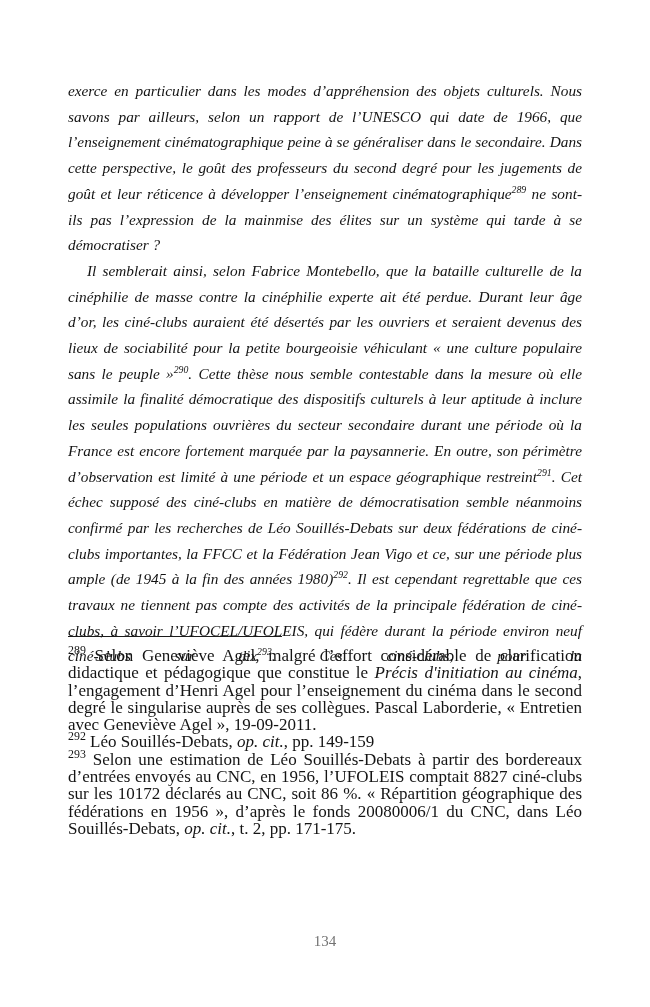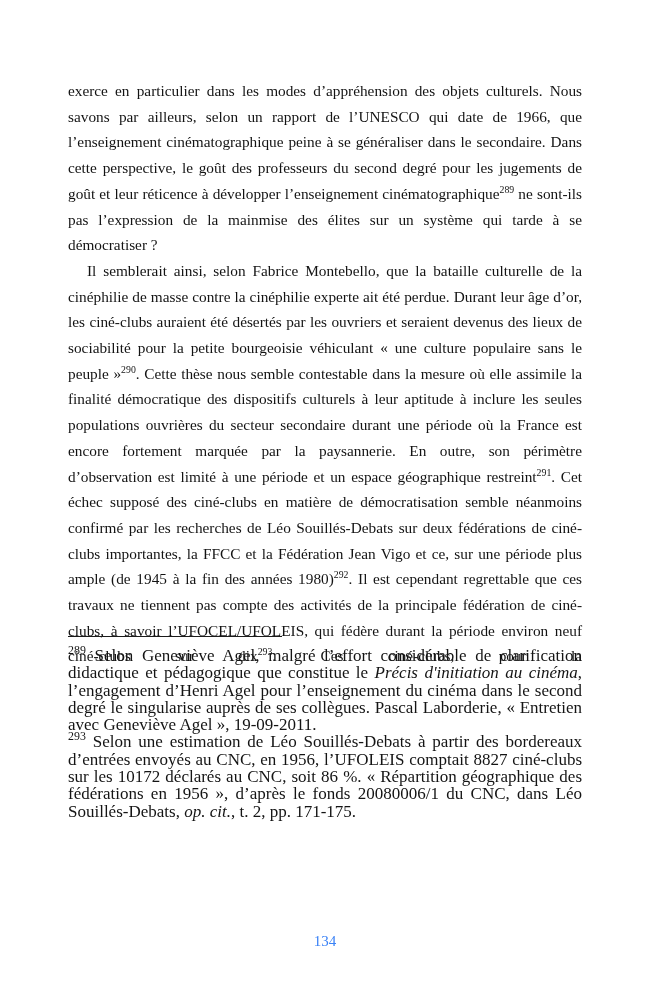--- a/index.html
+++ b/index.html
@@ -32,20 +32,21 @@
     width: 514px;
   }
 
   
   .body-block {
     font-size: 15.3px;
     line-height: 25.7px;
     text-align: justify;
     text-justify: inter-word;
     color: #131313;
+    font-style: italic;
   }
   .body-block p {
     margin: 0;
     text-align: justify;
   }
   .body-block p.indent {
     text-indent: 19px;
   }
   .body-block p.last-line {
     text-align: justify;
@@ -97,38 +98,39 @@
   }
 
   
   .page-number {
     position: absolute;
     top: 933px;
     left: 0;
     width: 650px;
     text-align: center;
     font-size: 15px;
-    color: #3b82f6;
+    color: #737373;
   }
 </style>
 </head>
 <body>
 
 <div class="page">
 
   <div class="content">
     <div class="body-block" id="body-block">
         <p>exerce en particulier dans les modes d’appréhension des objets culturels. Nous savons par ailleurs, selon un rapport de l’UNESCO qui date de 1966, que l’enseignement cinématographique peine à se généraliser dans le secondaire. Dans cette perspective, le goût des professeurs du second degré pour les jugements de goût et leur réticence à développer l’enseignement cinématographique<sup>289</sup> ne sont-ils pas l’expression de la mainmise des élites sur un système qui tarde à se démocratiser ?</p>
         <p class="indent last-line">Il semblerait ainsi, selon Fabrice Montebello, que la bataille culturelle de la cinéphilie de masse contre la cinéphilie experte ait été perdue. Durant leur âge d’or, les ciné-clubs auraient été désertés par les ouvriers et seraient devenus des lieux de sociabilité pour la petite bourgeoisie véhiculant « une culture populaire sans le peuple »<sup>290</sup>. Cette thèse nous semble contestable dans la mesure où elle assimile la finalité démocratique des dispositifs culturels à leur aptitude à inclure les seules populations ouvrières du secteur secondaire durant une période où la France est encore fortement marquée par la paysannerie. En outre, son périmètre d’observation est limité à une période et un espace géographique restreint<sup>291</sup>. Cet échec supposé des ciné-clubs en matière de démocratisation semble néanmoins confirmé par les recherches de Léo Souillés-Debats sur deux fédérations de ciné-clubs importantes, la FFCC et la Fédération Jean Vigo et ce, sur une période plus ample (de 1945 à la fin des années 1980)<sup>292</sup>. Il est cependant regrettable que ces travaux ne tiennent pas compte des activités de la principale fédération de ciné-clubs, à savoir l’UFOCEL/UFOLEIS, qui fédère durant la période environ neuf ciné-clubs sur dix<sup>293</sup>. Ces ciné-clubs, pour la</p>
       </div>
   </div>
 
   <div class="footnotes">
     <div class="fn-rule"></div>
     <div class="fn-list" id="fn-list">
         <p><span class="fn-num">289</span> Selon Geneviève Agel, malgré l’effort considérable de clarification didactique et pédagogique que constitue le <i>Précis d'initiation au cinéma</i>, l’engagement d’Henri Agel pour l’enseignement du cinéma dans le second degré le singularise auprès de ses collègues. Pascal Laborderie, « Entretien avec Geneviève Agel », 19-09-2011.</p>
+        <p><span class="fn-num">292</span> Léo Souillés-Debats, <i>op. cit.</i>, pp. 149-159</p>
         <p><span class="fn-num">293</span> Selon une estimation de Léo Souillés-Debats à partir des bordereaux d’entrées envoyés au CNC, en 1956, l’UFOLEIS comptait 8827 ciné-clubs sur les 10172 déclarés au CNC, soit 86 %. « Répartition géographique des fédérations en 1956 », d’après le fonds 20080006/1 du CNC, dans Léo Souillés-Debats, <i>op. cit.</i>, t. 2, pp. 171-175.</p>
       </div>
   </div>
 
   <div class="page-number">134</div>
 
 </div>
 
 </body></html>

